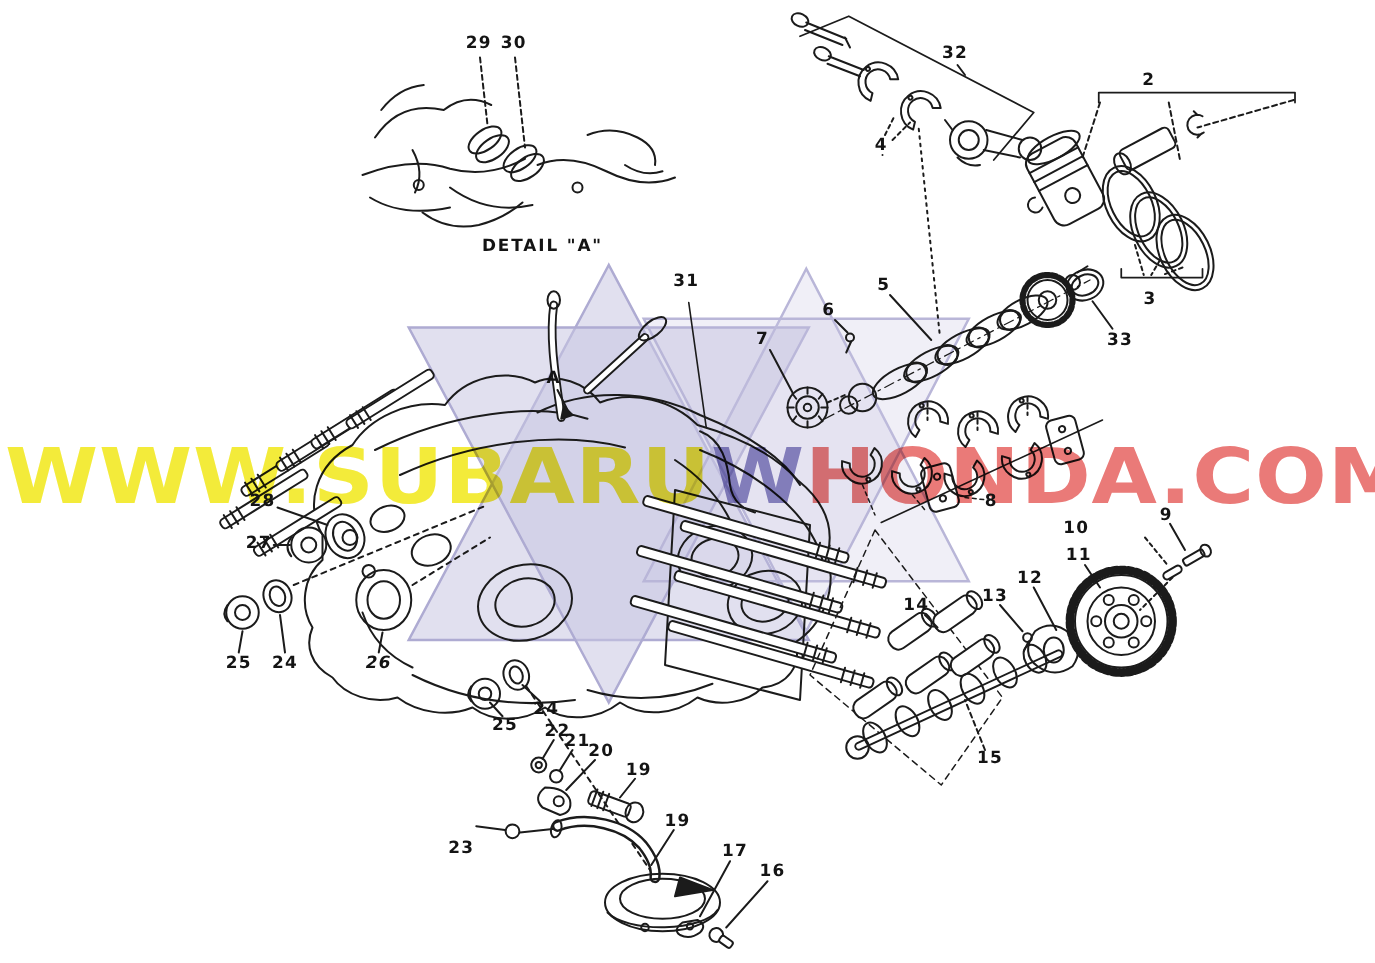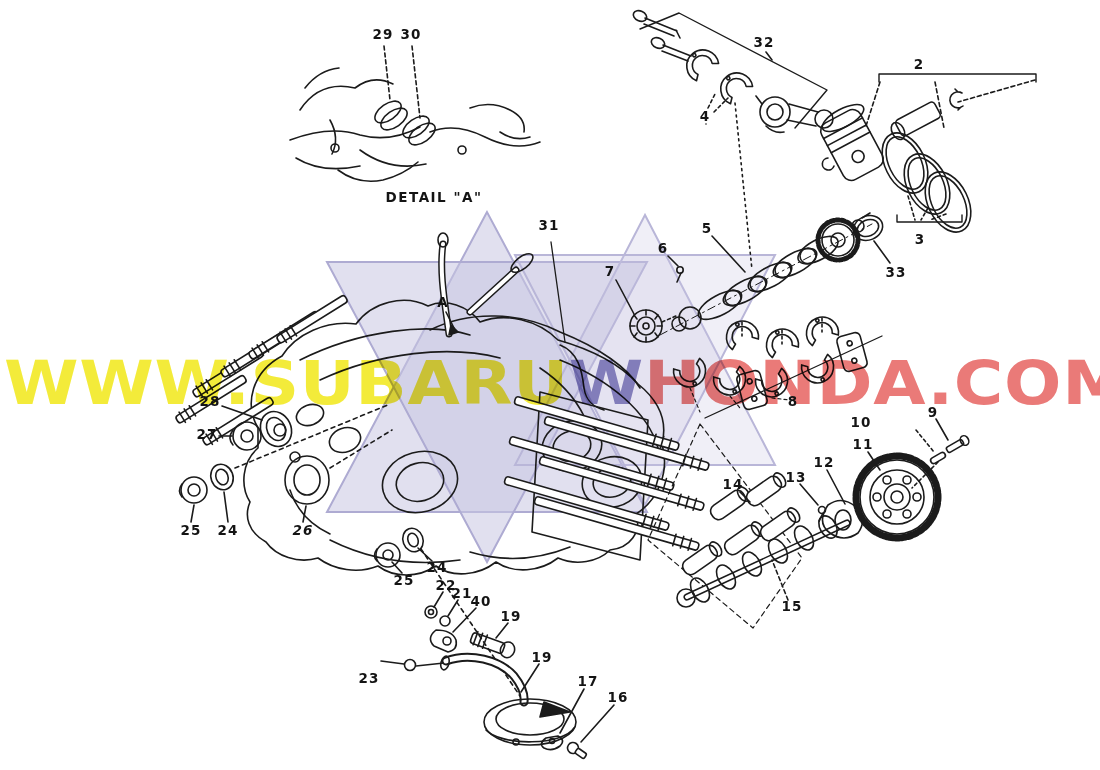--- a/index.html
+++ b/index.html
@@ -434,21 +434,21 @@
       <div class="callout" style="left: 792px; top: 606px;">15</div>
       <div class="callout" style="left: 210px; top: 401px;">28</div>
       <div class="callout" style="left: 207px; top: 434px;">27</div>
       <div class="callout" style="left: 191px; top: 530px;">25</div>
       <div class="callout" style="left: 228px; top: 530px;">24</div>
       <div class="callout" style="left: 303px; top: 530px; font-style: italic;">26</div>
       <div class="callout" style="left: 404px; top: 580px;">25</div>
       <div class="callout" style="left: 437px; top: 567px;">24</div>
       <div class="callout" style="left: 446px; top: 585px;">22</div>
       <div class="callout" style="left: 462px; top: 593px;">21</div>
-      <div class="callout" style="left: 481px; top: 601px;">40</div>
+      <div class="callout" style="left: 481px; top: 601px;">20</div>
       <div class="callout" style="left: 511px; top: 616px;">19</div>
       <div class="callout" style="left: 369px; top: 678px;">23</div>
       <div class="callout" style="left: 542px; top: 657px;">19</div>
       <div class="callout" style="left: 588px; top: 681px; text-align: center;">17</div>
       <div class="callout" style="left: 618px; top: 697px;">16</div>
       <div class="callout" style="left: 443px; top: 302px;">A</div>
     </div>
 </div>
 
 </body></html>

